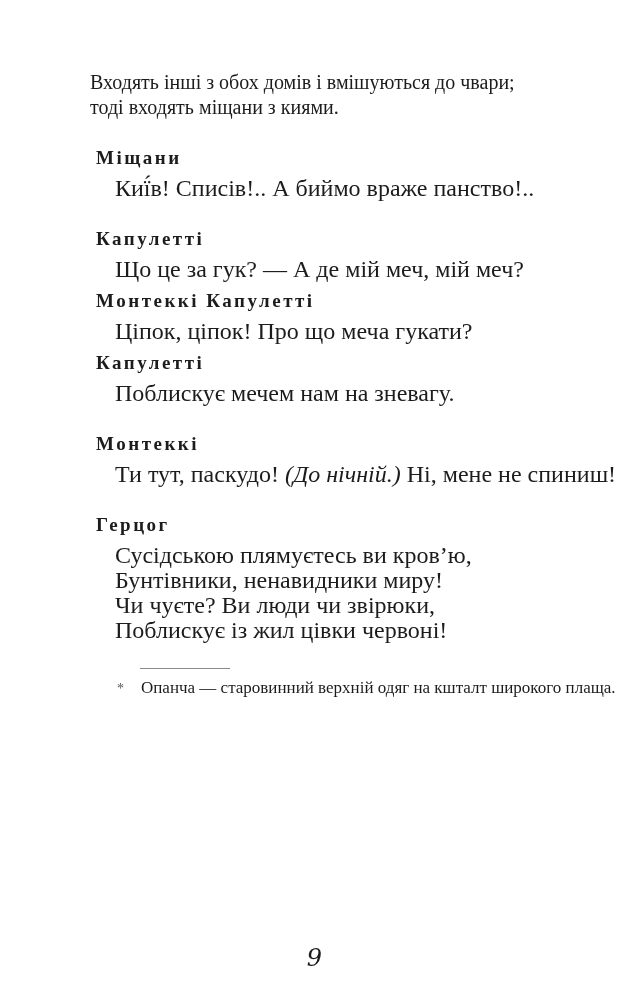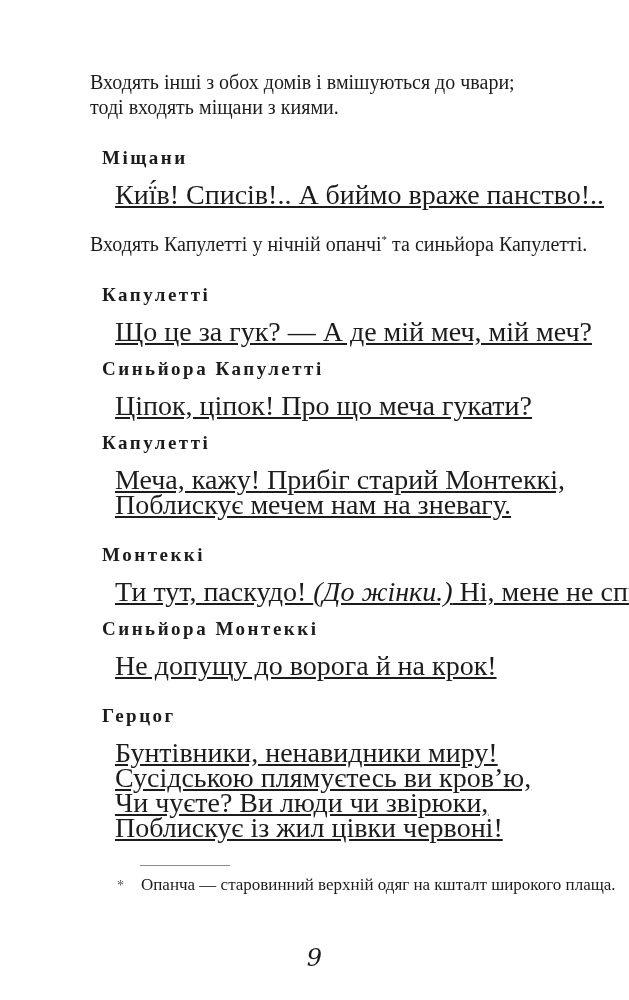--- a/index.html
+++ b/index.html
@@ -33,33 +33,32 @@
     font-size: 20px;
   }
   .fn-ref {
     font-size: 11px;
     line-height: 0;
     vertical-align: super;
   }
 
   
   .speaker {
-    margin: 12px;
+    margin: 6px;
     font-size: 19px;
     font-weight: 700;
     letter-spacing: 2.5px;
     line-height: 25px;
     white-space: nowrap;
   }
   .line {
     padding-left: 25px;
-    font-size: 28px;
+    font-size: 24px;
     line-height: 25px;
     white-space: nowrap;
-    text-decoration: underline;
   }
   .inline-direction { font-style: italic; }
 
   
   .footnote { margin-top: 17px; position: relative; }
   .fn-rule {
     width: 90px;
     border: 0;
     border-top: 1px solid var(--rule, #8a8a8a);
     margin: 0 0 0 50px;
@@ -105,59 +104,49 @@
     <div class="sd-line">
       <span class="sd-text">тоді входять міщани з киями.</span>
     </div>
   </div>
 
   <section class="block speech">
     <h3 class="speaker">Міщани</h3>
     <div class="line">Киї́в! Списів!.. А биймо враже панство!..</div>
   </section>
 
-  <div class="block stage">
-    <div class="sd-line">
-      <span class="sd-text"><span>Входять Капулетті у нічній опанчі</span><sup class="fn-ref">*</sup><span> та синьйора Капулетті.</span></span>
-    </div>
-  </div>
 
   <div class="block">
     <section class="speech">
       <h3 class="speaker">Капулетті</h3>
       <div class="line">Що це за гук? — А де мій меч, мій меч?</div>
     </section>
     <section class="speech">
-      <h3 class="speaker">Синьйора Капулетті</h3>
+      <h3 class="speaker">Монтеккі Капулетті</h3>
       <div class="line">Ціпок, ціпок! Про що меча гукати?</div>
     </section>
     <section class="speech">
       <h3 class="speaker">Капулетті</h3>
-      <div class="line">Меча, кажу! Прибіг старий Монтеккі,</div>
       <div class="line">Поблискує мечем нам на зневагу.</div>
     </section>
   </div>
 
 
   <div class="block">
     <section class="speech">
       <h3 class="speaker">Монтеккі</h3>
-      <div class="line"><span>Ти тут, паскудо! </span><i class="inline-direction">(До жінки.)</i><span> Ні, мене не спиниш!</span></div>
-    </section>
-    <section class="speech">
-      <h3 class="speaker">Синьйора Монтеккі</h3>
-      <div class="line">Не допущу до ворога й на крок!</div>
+      <div class="line"><span>Ти тут, паскудо! </span><i class="inline-direction">(До нічній.)</i><span> Ні, мене не спиниш!</span></div>
     </section>
   </div>
 
 
   <section class="block speech">
     <h3 class="speaker">Герцог</h3>
+    <div class="line">Сусідською плямуєтесь ви кров’ю,</div>
     <div class="line">Бунтівники, ненавидники миру!</div>
-    <div class="line">Сусідською плямуєтесь ви кров’ю,</div>
     <div class="line">Чи чуєте? Ви люди чи звірюки,</div>
     <div class="line">Поблискує із жил цівки червоні!</div>
   </section>
 
   <div class="footnote">
     <hr class="fn-rule">
     <div class="fn-line">
       <span class="fn-marker">*</span>
       <span class="fn-text">Опанча — старовинний верхній одяг на кшталт широкого плаща.</span>
     </div>

